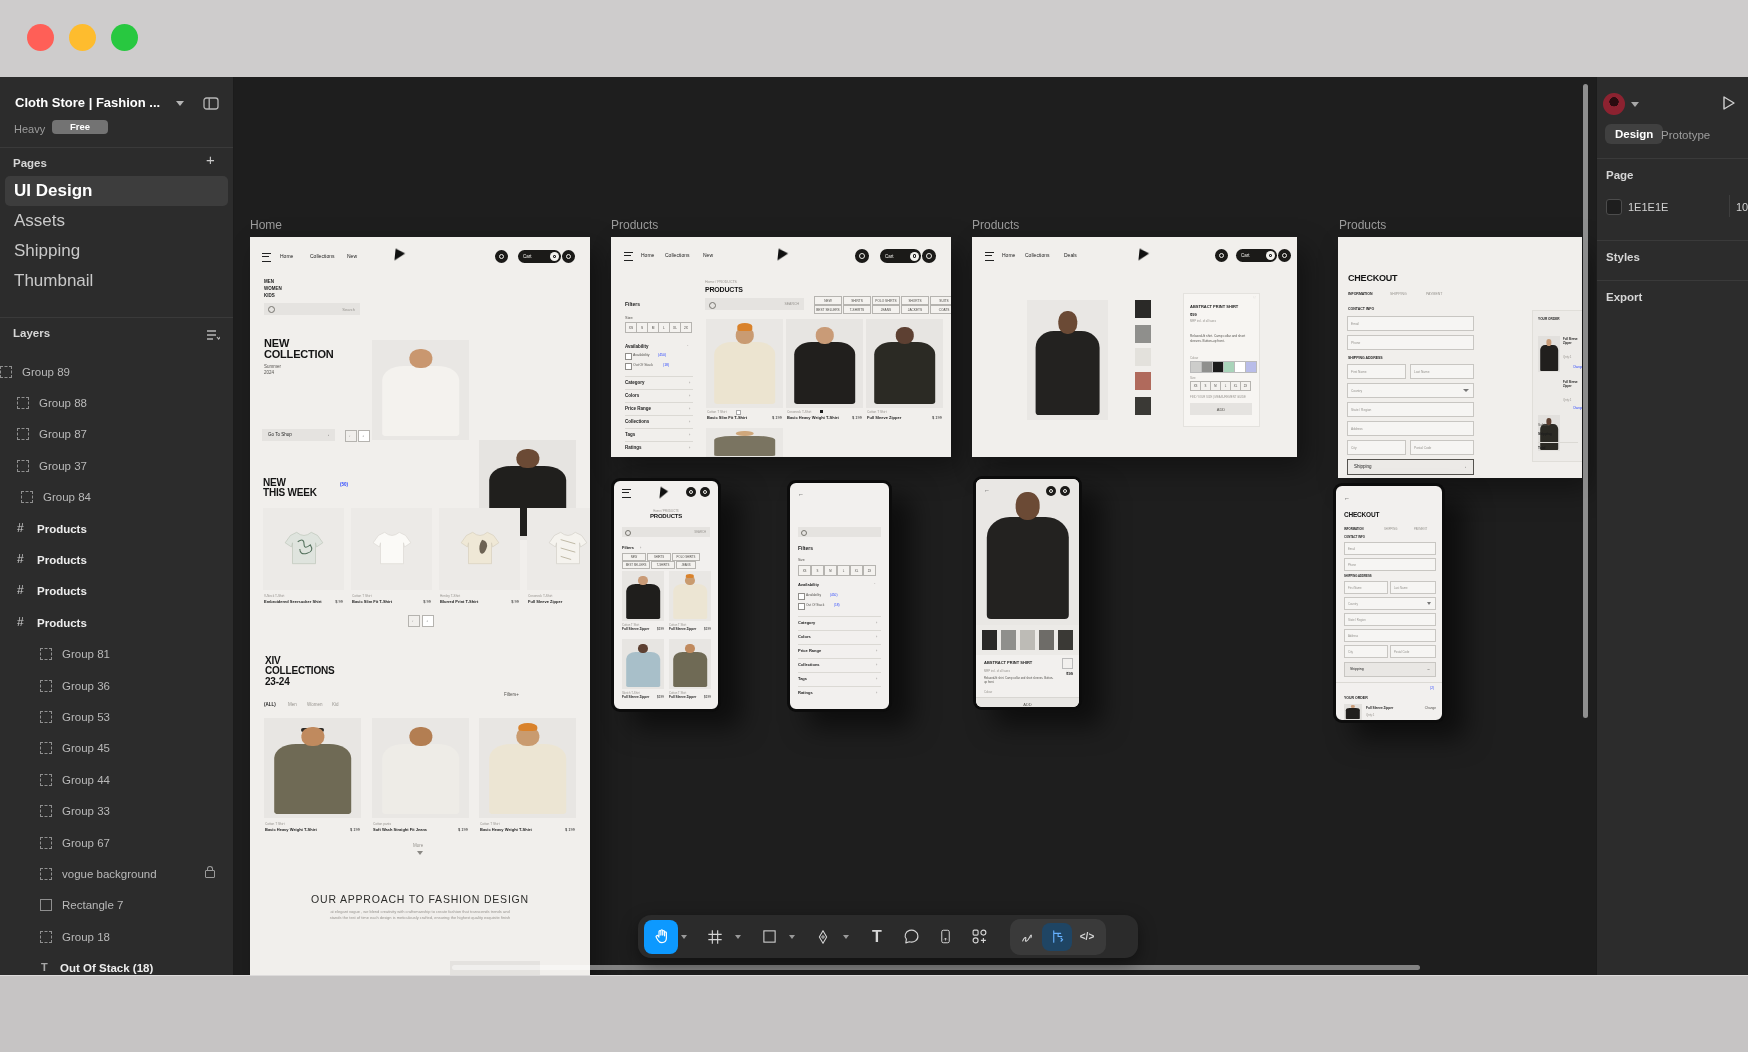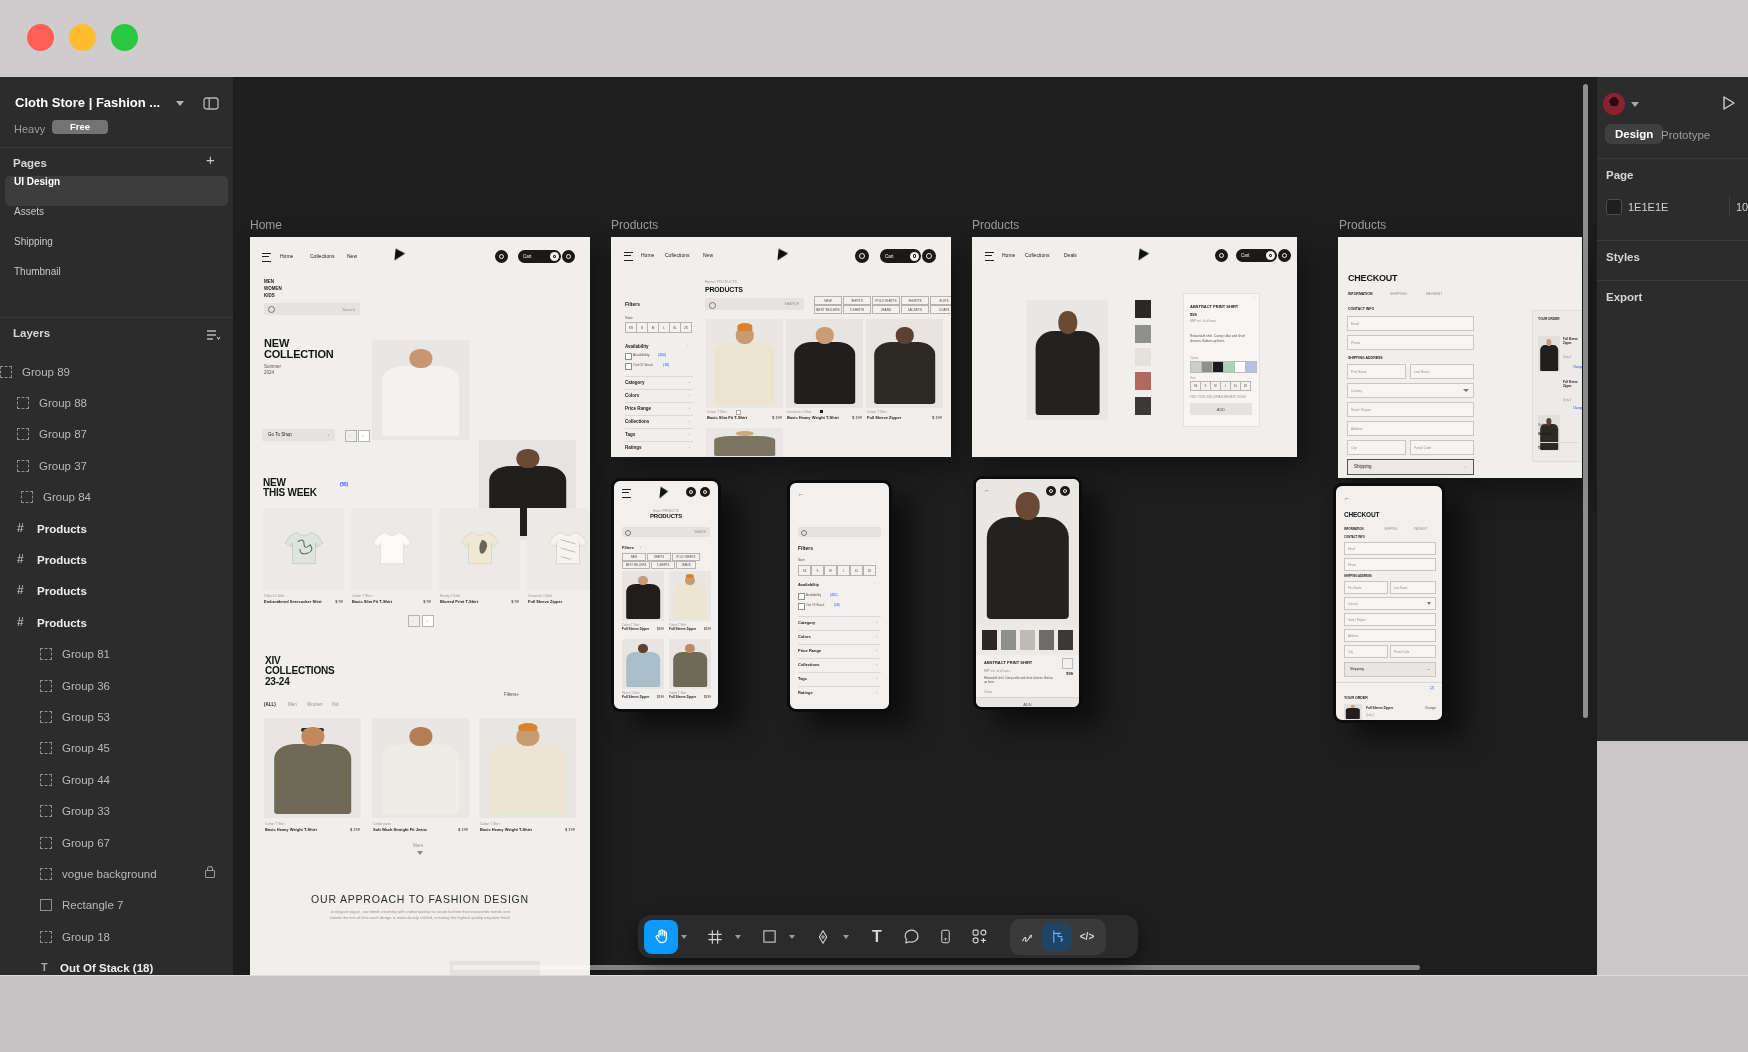--- a/index.html
+++ b/index.html
@@ -4,26 +4,26 @@
 <style>
   html,body{margin:0;padding:0}
   #stage{position:relative;width:1748px;height:1052px;background:#c8c6c6;overflow:hidden;
     font-family:"Liberation Sans","DejaVu Sans",sans-serif;color:#ddd;-webkit-font-smoothing:antialiased}
   .a{position:absolute}
   
   .titlebar{position:absolute;left:0;top:0;width:100%;height:77px;background:#cecccc;border-bottom:1px solid #b8b6b6}
   .tl{position:absolute;top:24px;width:27px;height:27px;border-radius:50%}
   
   #sidebar{position:absolute;left:0;top:77px;width:233px;height:898px;background:#2c2c2c;border-right:1px solid #1c1c1c;overflow:hidden;z-index:30}
-  #rightpanel{position:absolute;right:0;top:77px;width:151px;height:664px;background:#2c2c2c;border-left:1px solid #1c1c1c;overflow:hidden;z-index:30}
+  #rightpanel{position:absolute;right:0;top:77px;width:151px;height:898px;background:#2c2c2c;border-left:1px solid #1c1c1c;overflow:hidden;z-index:30}
   #canvasbg{position:absolute;left:233px;top:77px;width:1364px;height:898px;background:#1e1e1e;z-index:1}
   #desktop{position:absolute;left:0;top:975px;width:100%;height:77px;background:#c6c4c4;border-top:1px solid #dddbdb;z-index:40}
   .sdiv{position:absolute;left:0;right:0;border-top:1px solid #3a3a3a}
   .shead{font-size:11.5px;font-weight:700;color:#d6d6d6}
-  .srow{display:flex;align-items:flex-start;height:30px;font-size:10px;color:#c9c9c9;cursor:default}
+  .srow{display:flex;align-items:center;height:30px;font-size:17px;color:#c9c9c9;cursor:default}
   .lrow{display:flex;align-items:center;height:31.4px;font-size:11.5px;color:#b9b9b9}
   .lrow.b{color:#ededed;font-weight:700}
   .lic{flex:0 0 auto;width:10px;height:10px;margin-right:10px;position:relative}
   .lic.g{border:1px dashed #8f8f8f}
   .lic.r{border:1px solid #8f8f8f}
   .lic.f::before{content:"#";position:absolute;left:0;top:-3px;font-size:12px;color:#cfcfcf;font-weight:400}
   .lic.t::before{content:"T";position:absolute;left:1px;top:-2px;font-size:11px;color:#a7a7a7}
   .lock{margin-left:auto;margin-right:18px;width:8px;height:6px;border:1px solid #9a9a9a;border-radius:1px;position:relative}
   .lock::before{content:"";position:absolute;left:1px;top:-5px;width:4px;height:4px;border:1px solid #9a9a9a;border-bottom:none;border-radius:4px 4px 0 0}
   .badge{display:inline-block;background:#737373;color:#fff;font-size:9.5px;font-weight:600;border-radius:4px;padding:2px 18px;line-height:1.1}

